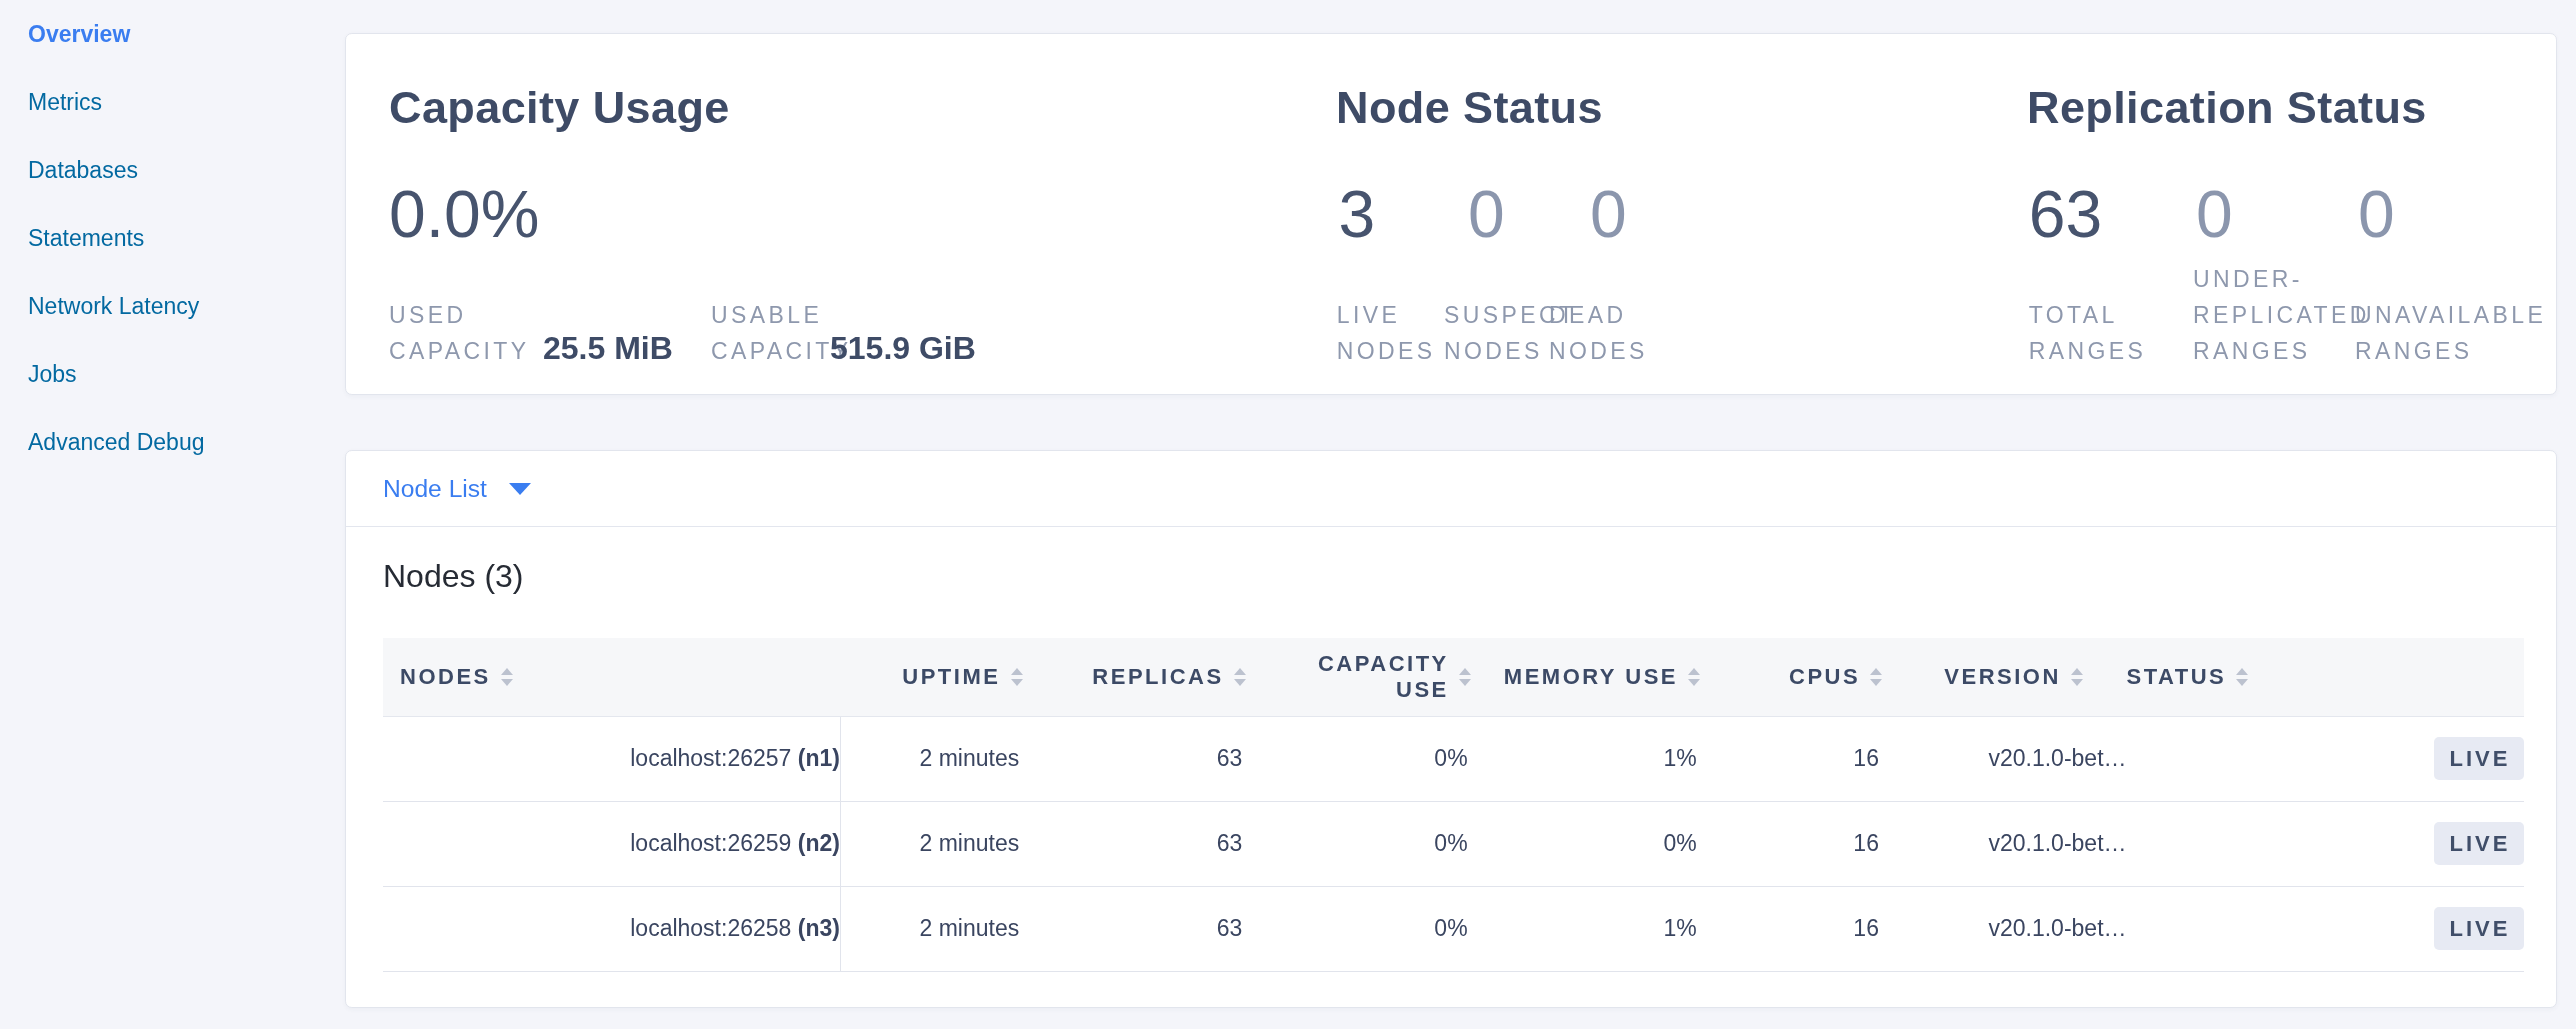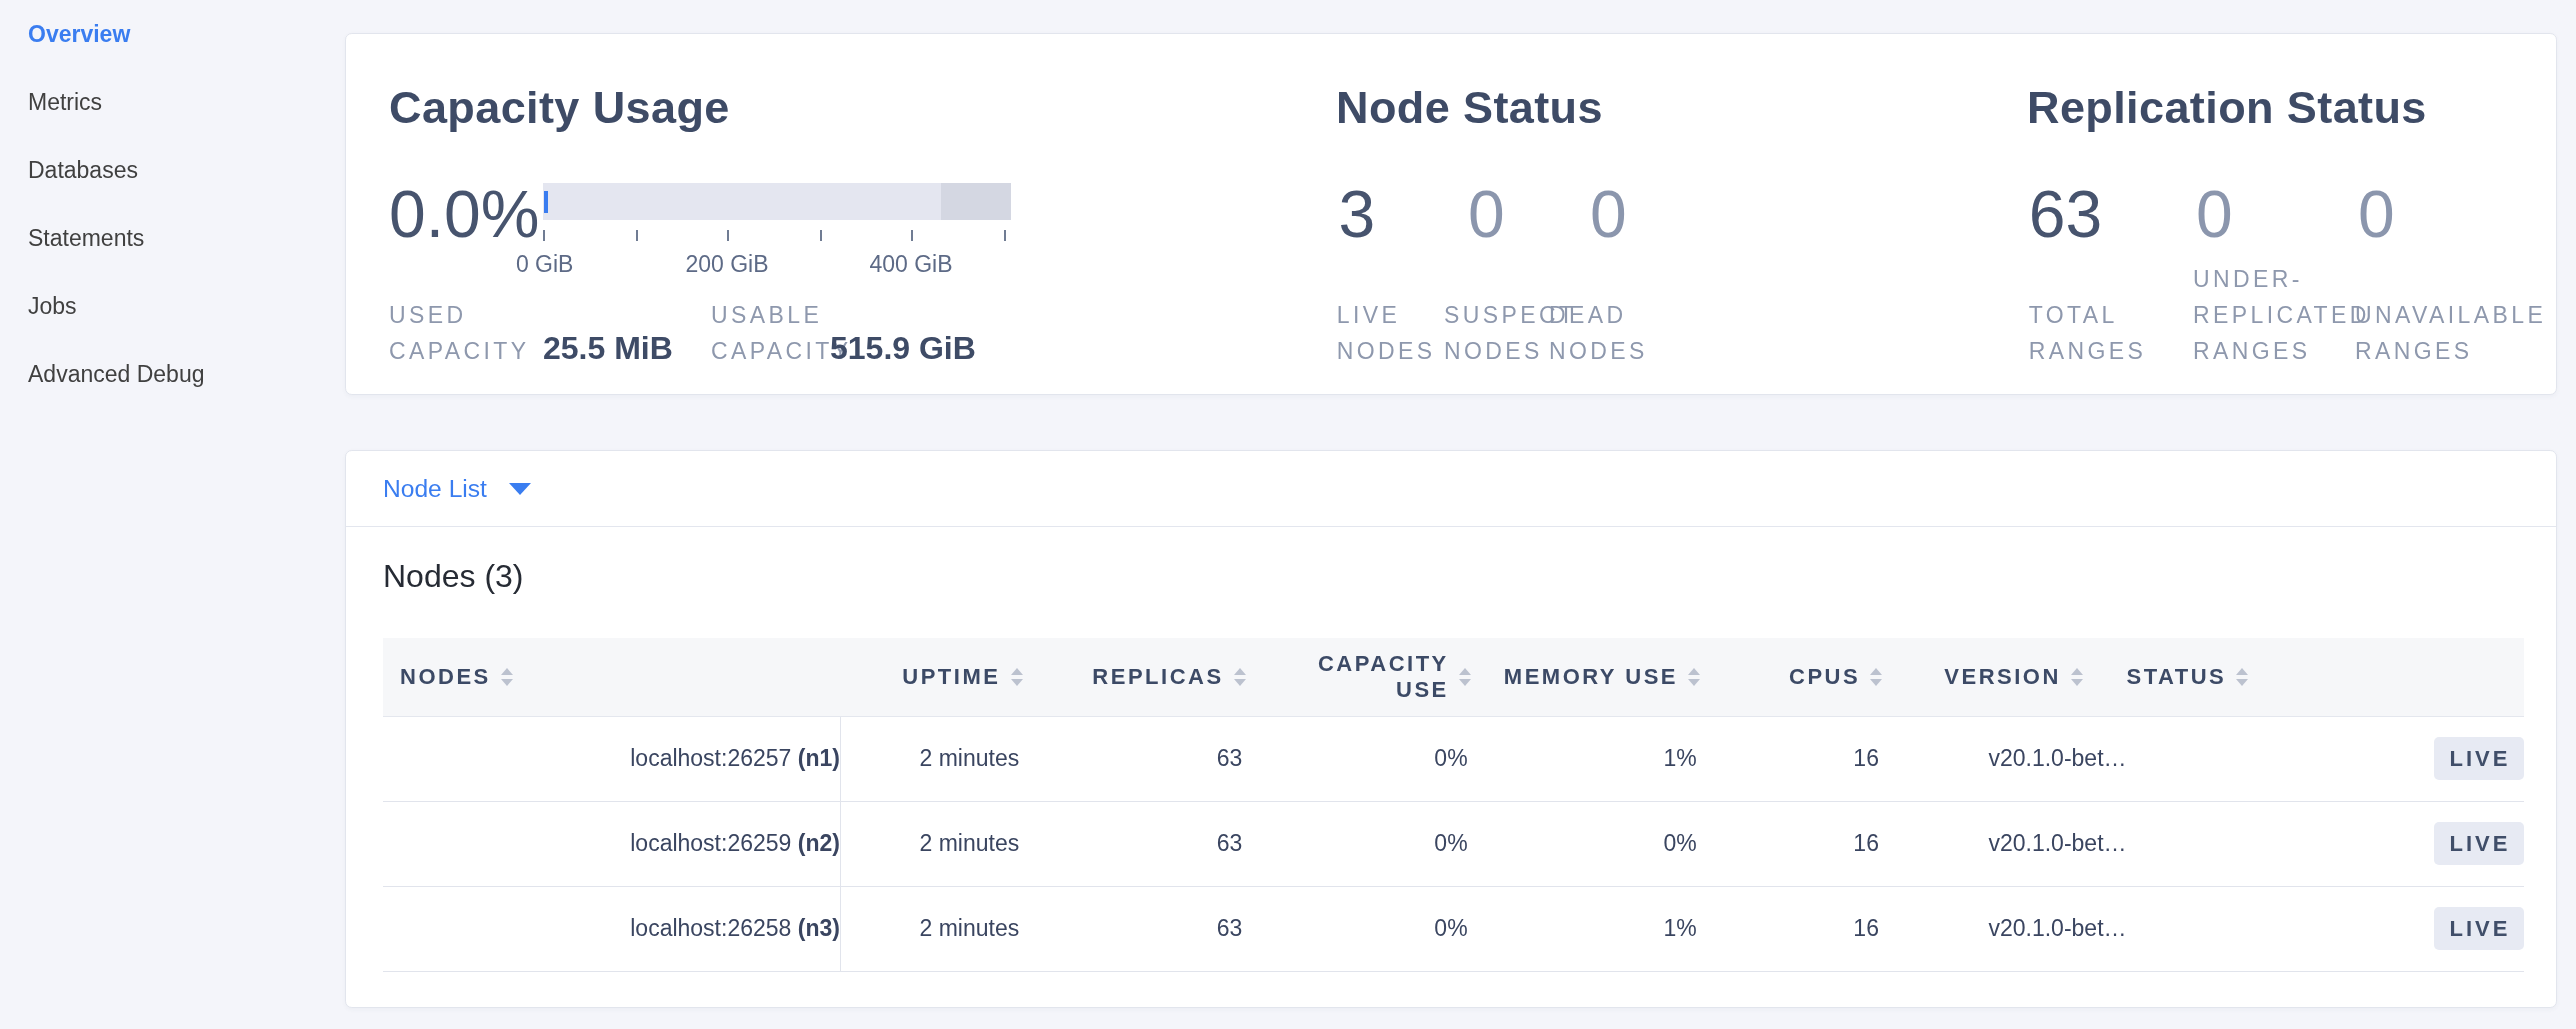--- a/index.html
+++ b/index.html
@@ -9,21 +9,21 @@
     background:#f4f5fa;
     font-family:"Liberation Sans", sans-serif;
     color:#3e4b66;
     overflow:hidden;
   }
 
   
   .sidebar { position:absolute; left:0; top:0; width:345px; padding-top:0; }
   .sidebar-item {
     height:68px; display:flex; align-items:center;
-    padding-left:28px; font-size:23px; color:#404040; cursor:pointer;
+    padding-left:28px; font-size:23px; color:#0369a1; cursor:pointer;
   }
   .sidebar-item.active { color:#3a7df0; font-weight:bold; }
 
   
   .card {
     position:absolute; background:#ffffff;
     border:0.8px solid #e2e5ed; border-radius:6.8px;
     box-shadow:0 1.7px 4.2px rgba(60,70,100,0.04);
   }
   #card-summary { left:345px; top:33px;  width:2212px; height:362px; }
@@ -131,47 +131,31 @@
   }
 </style>
 </head>
 <body>
 
 <nav class="sidebar">
   <div class="sidebar-item active">Overview</div>
   <div class="sidebar-item">Metrics</div>
   <div class="sidebar-item">Databases</div>
   <div class="sidebar-item">Statements</div>
+  <div class="sidebar-item">Network Latency</div>
   <div class="sidebar-item">Jobs</div>
   <div class="sidebar-item">Advanced Debug</div>
 </nav>
 
 <section class="card" id="card-summary">
 
   <div class="sec sec-capacity">
     <h3 class="sec-title">Capacity Usage</h3>
     <div class="big-num cap-percent">0.0%</div>
 
-    <div class="bar-wrap">
-      <div class="bar-track">
-        <div class="bar-other"></div>
-        <div class="bar-used"></div>
-      </div>
-      <div class="bar-axis">
-        <span class="tick"></span>
-        <span class="tick"></span>
-        <span class="tick"></span>
-        <span class="tick"></span>
-        <span class="tick"></span>
-        <span class="tick"></span>
-        <span class="tick-label t0">0 GiB</span>
-        <span class="tick-label t1">200 GiB</span>
-        <span class="tick-label t2">400 GiB</span>
-      </div>
-    </div>
 
     <div class="stat-label cap-stat-label first">USED CAPACITY</div>
     <div class="cap-stat-value first">25.5 MiB</div>
     <div class="stat-label cap-stat-label second">USABLE CAPACITY</div>
     <div class="cap-stat-value second">515.9 GiB</div>
   </div>
 
   <div class="sec sec-nodestatus">
     <h3 class="sec-title">Node Status</h3>
     <div class="big-num stat-num c0">3</div>

